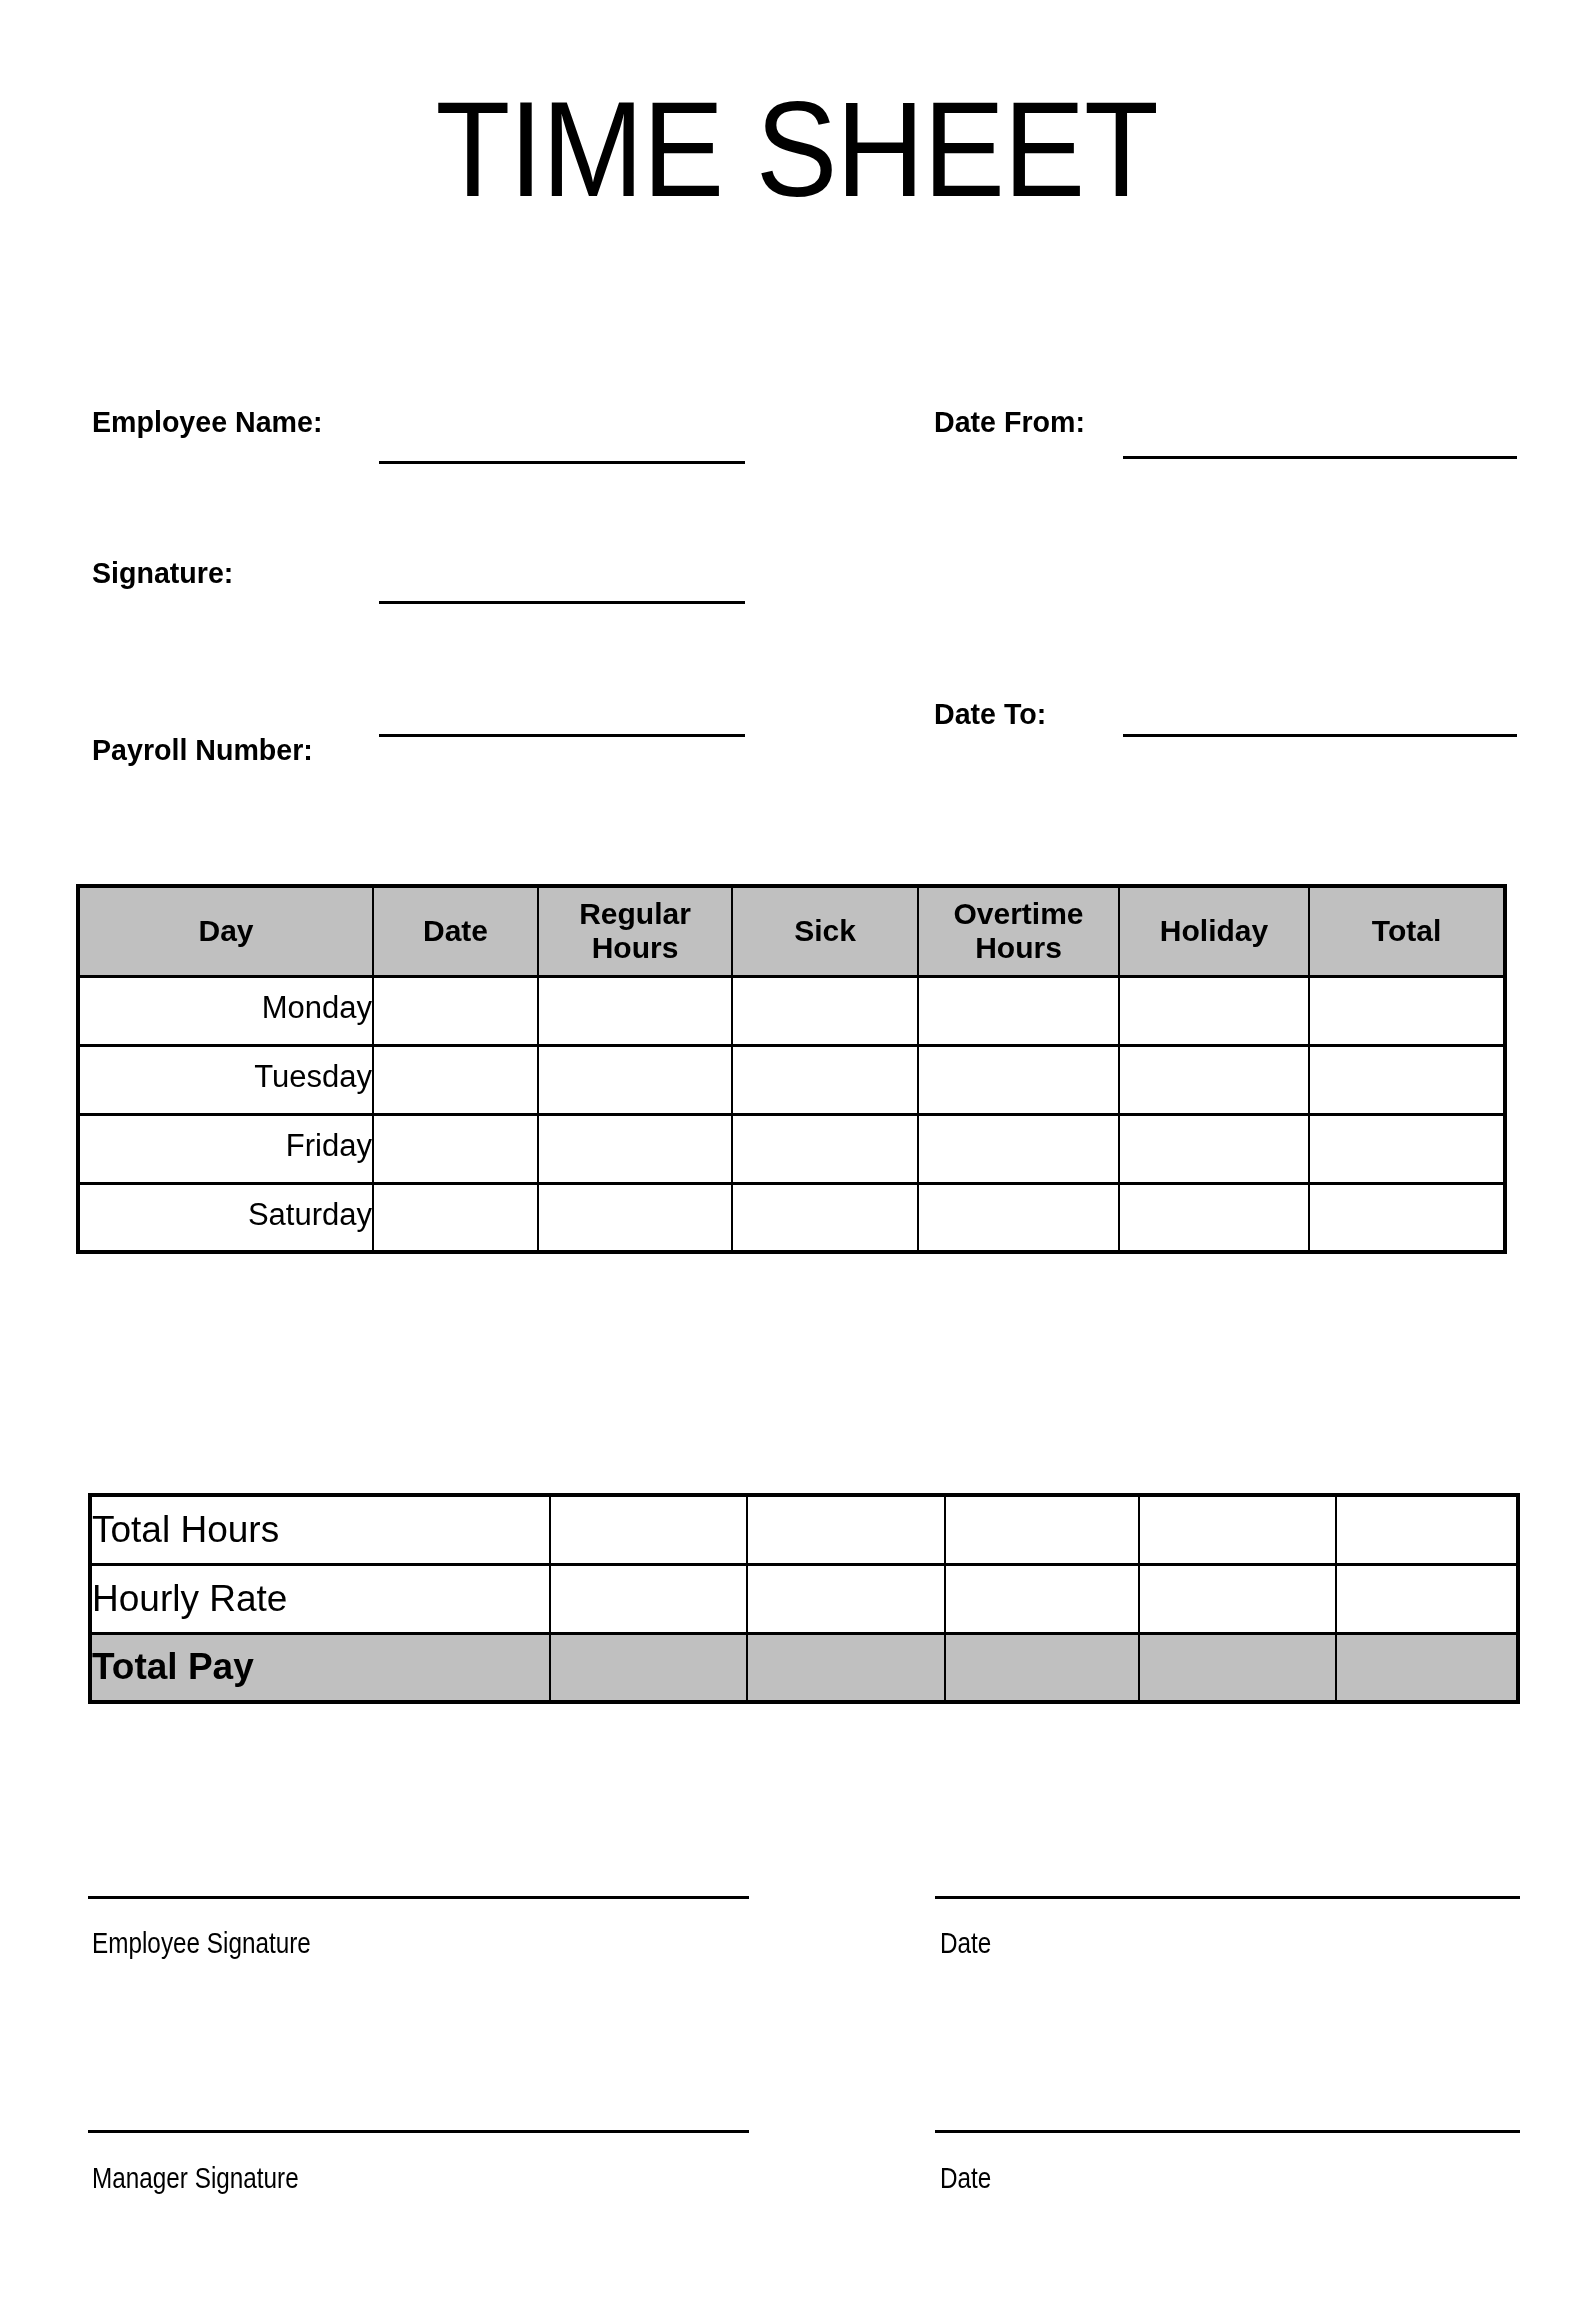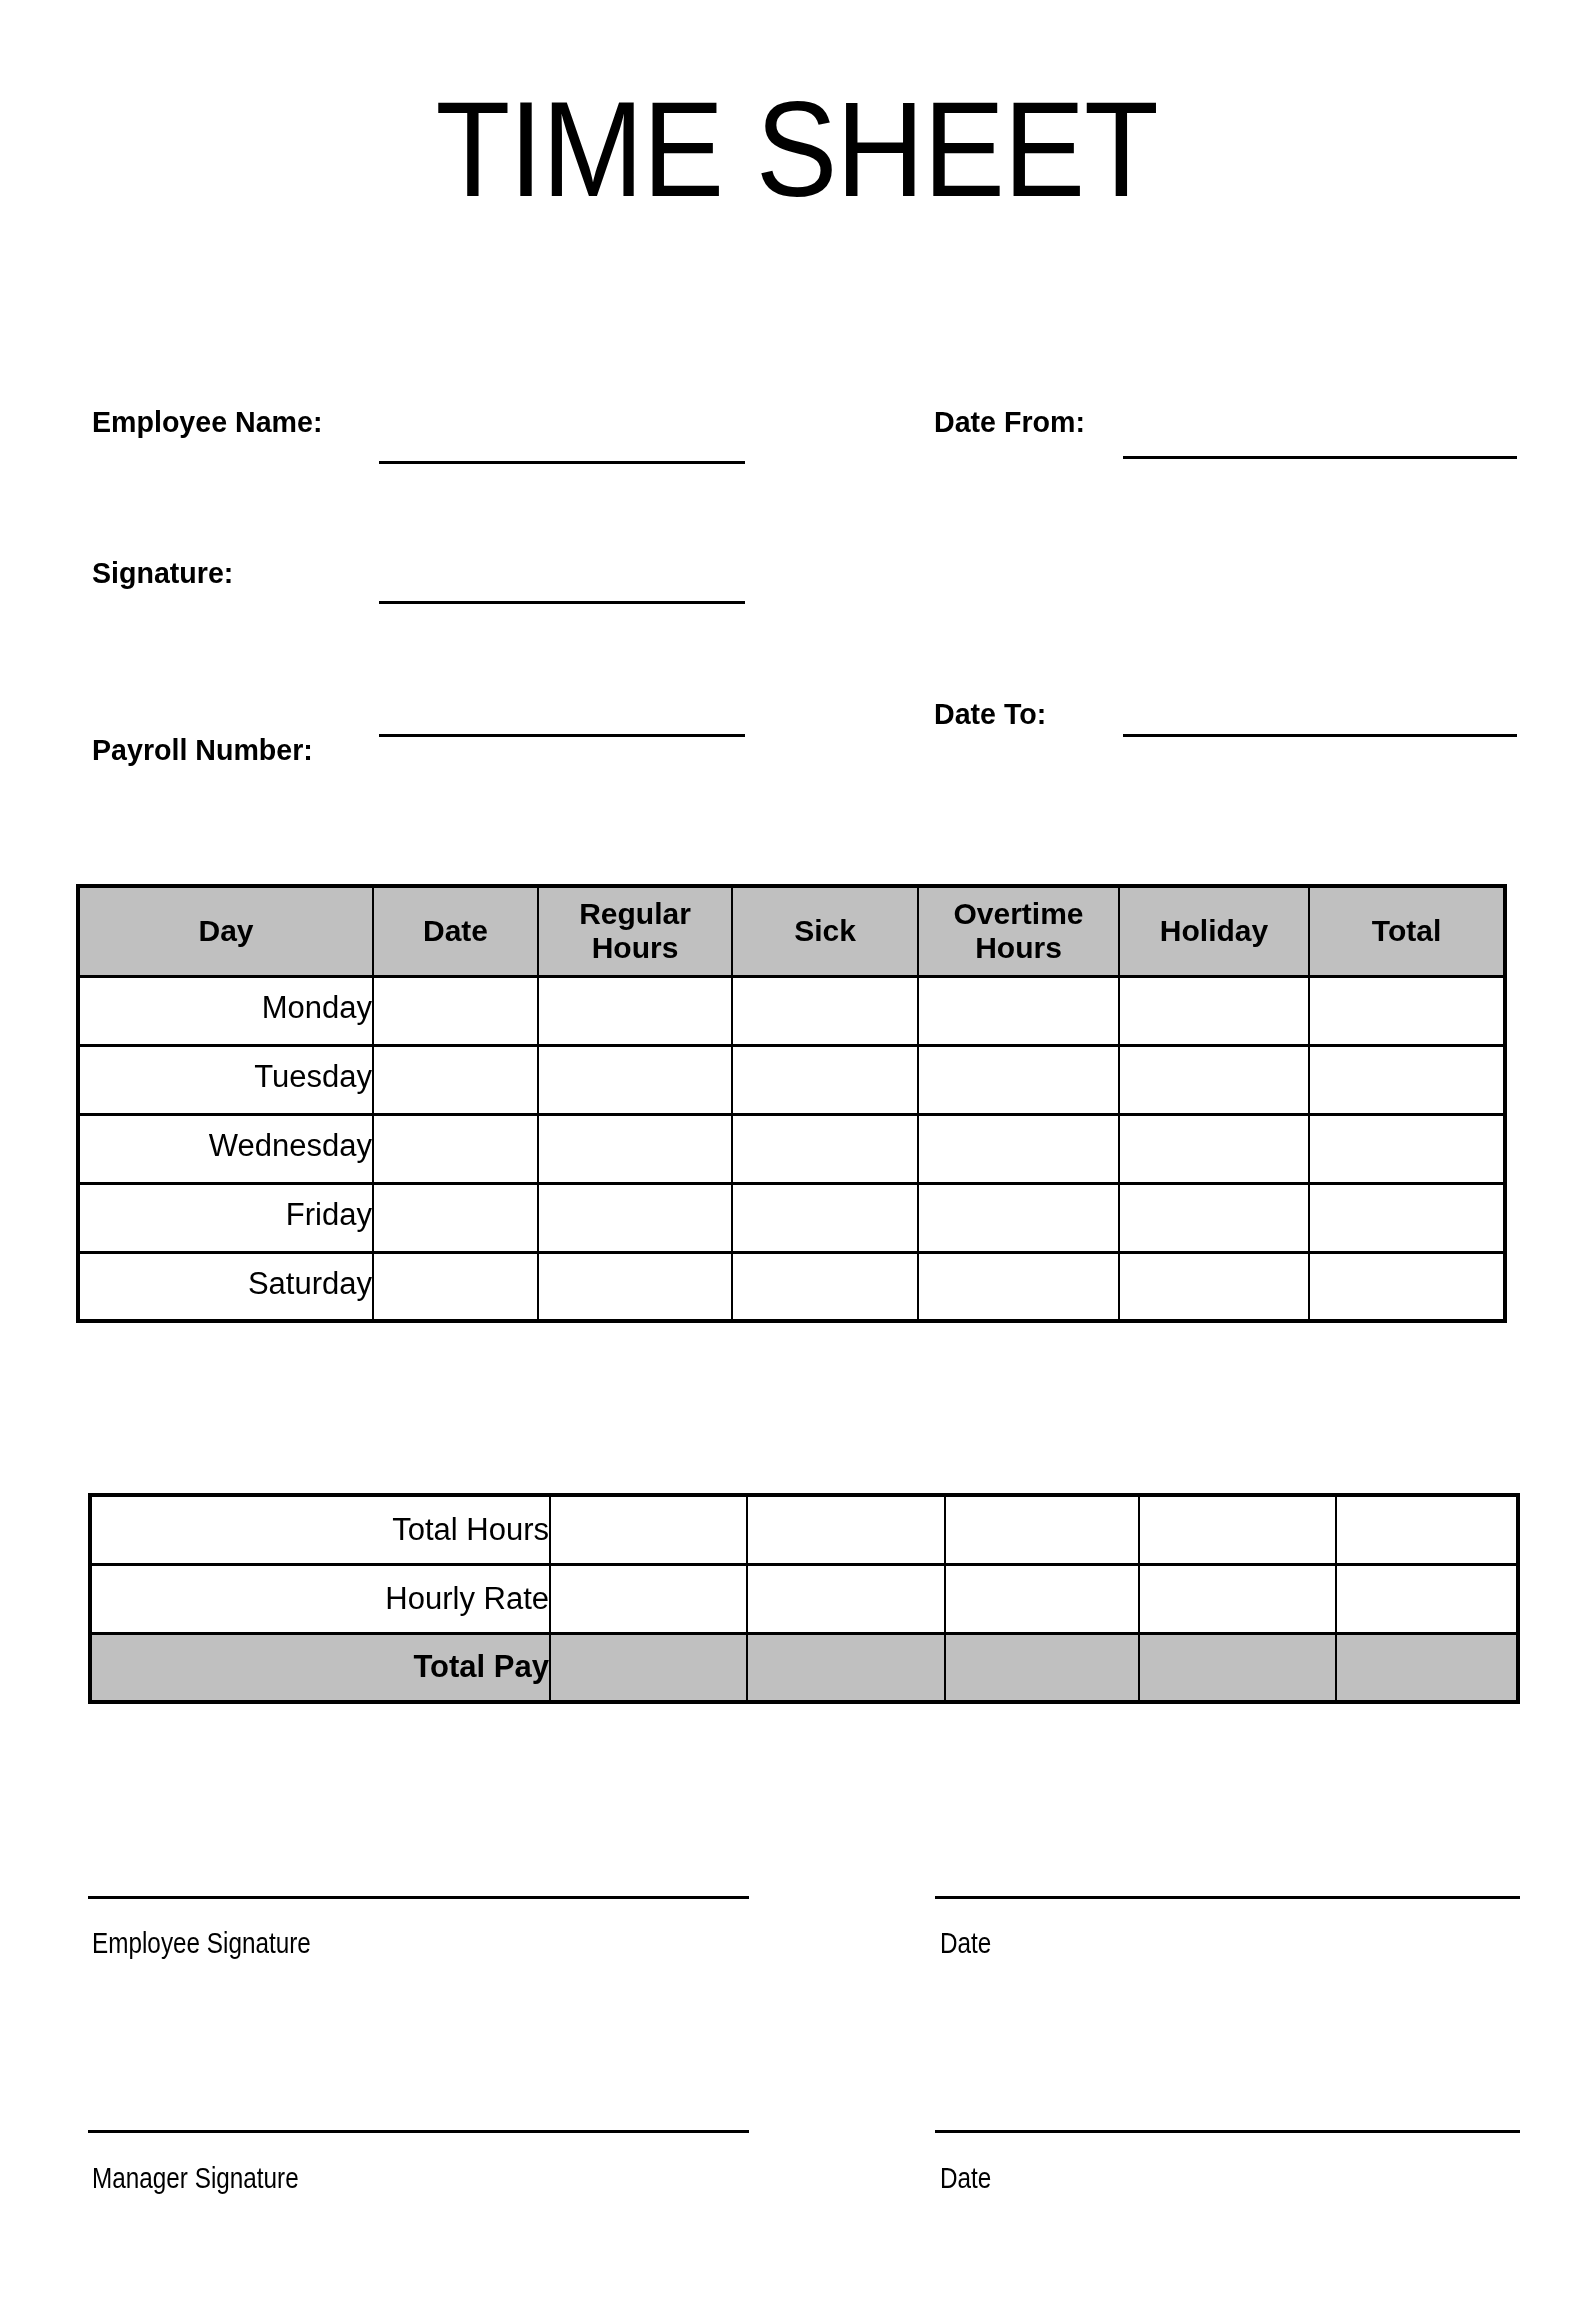--- a/index.html
+++ b/index.html
@@ -72,23 +72,23 @@
     padding: 0 2.7px;
   }
   .main-table td {
     font-size: 31px;
     vertical-align: middle;
     padding: 0;
   }
   .main-table td.day-cell { padding-left: 9.5px; padding-bottom: 4.1px; text-align: right; }
 
   .summary-table td {
-    font-size: 31px;
+    font-size: 37px;
     vertical-align: middle;
-    text-align: right;
+    text-align: left;
     padding: 0;
   }
   .summary-table tr.total-pay-row td {
     background: #c0c0c0;
     font-weight: bold;
   }
 
   
   .sig-label {
     position: absolute;
@@ -155,29 +155,20 @@
       <tr>
         <td class="day-cell">Tuesday</td>
         <td></td>
         <td></td>
         <td></td>
         <td></td>
         <td></td>
         <td></td>
       </tr>
       <tr>
-        <td class="day-cell">Wednesday</td>
-        <td></td>
-        <td></td>
-        <td></td>
-        <td></td>
-        <td></td>
-        <td></td>
-      </tr>
-      <tr>
         <td class="day-cell">Friday</td>
         <td></td>
         <td></td>
         <td></td>
         <td></td>
         <td></td>
         <td></td>
       </tr>
       <tr>
         <td class="day-cell">Saturday</td>

